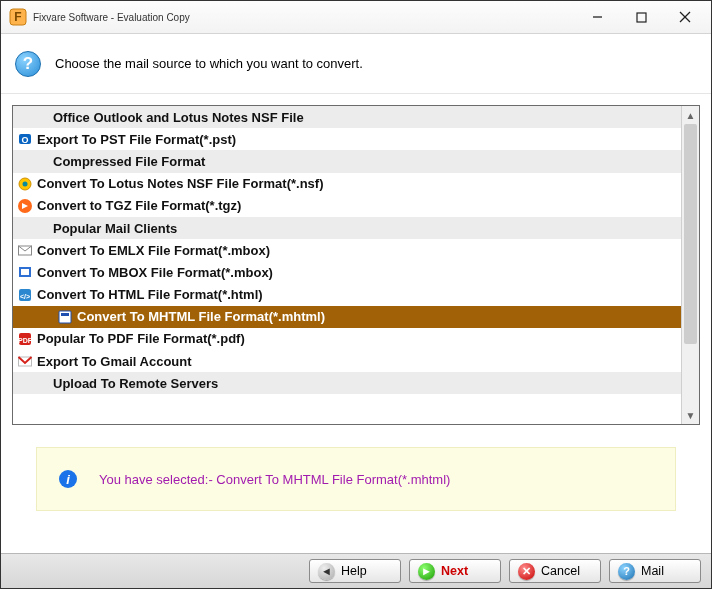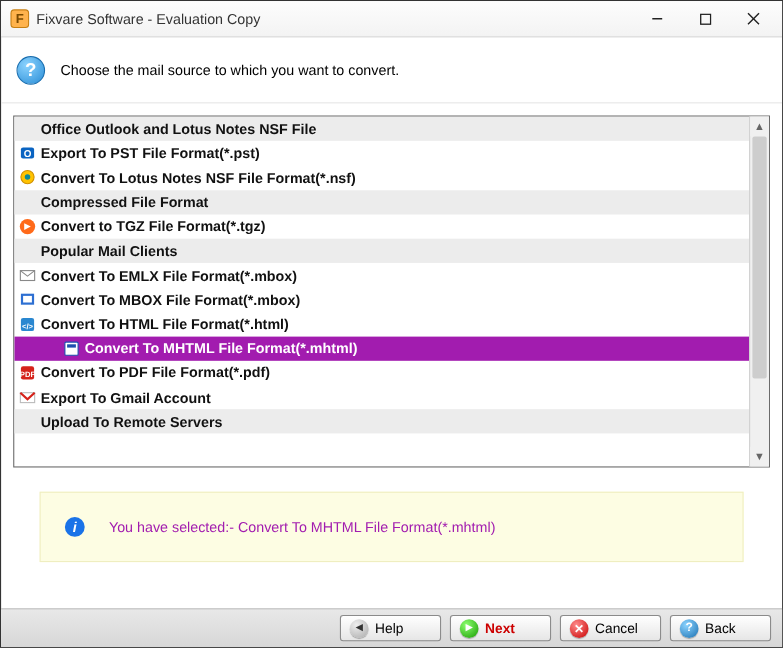--- a/index.html
+++ b/index.html
@@ -17,21 +17,21 @@
     height: 33px;
     background: linear-gradient(#fdfdfd,#f3f3f3);
     border-bottom: 1px solid #d4d4d4;
     display: flex;
     align-items: center;
     padding: 0 4px 0 8px;
   }
   .titlebar .app-icon {
     width: 18px; height: 18px; margin-right: 6px;
   }
-  .titlebar .title { flex:1; color:#333; font-size:13px; }
+  .titlebar .title { flex:1; color:#333; font-size:10px; }
   .win-btn {
     width: 44px; height: 29px;
     display:flex; align-items:center; justify-content:center;
     color:#222;
   }
   .instruction {
     height: 60px;
     display:flex; align-items:center;
     padding: 0 14px;
     border-bottom:1px solid #e5e5e5;
@@ -66,24 +66,24 @@
     white-space:nowrap;
     cursor:default;
   }
   .row .icon {
     width:16px;height:16px;margin-right:4px;
     display:flex;align-items:center;justify-content:center;
     flex-shrink:0;
   }
   .row.header {
     background:#ececec;
-    padding-left:24px;
+    padding-left:40px;
   }
   .row.selected {
-    background:#a21caf;
+    background:#a16207;
     color:#fff;
     padding-left:44px;
   }
   .scrollbar {
     width:18px;
     background:#f0f0f0;
     border-left:1px solid #cfcfcf;
     position:relative;
   }
   .scrollbar .arrow {
@@ -189,32 +189,32 @@
       </div>
       <div class="row">
         <span class="icon">
           <svg width="16" height="16">
             <rect x="2" y="3" width="12" height="10" rx="2" fill="#0a64c2"></rect>
             <text x="8" y="12" text-anchor="middle" font-size="9" fill="#fff" font-weight="bold">O</text>
           </svg>
         </span>
         <span>Export To PST File Format(*.pst)</span>
       </div>
+      <div class="row header">
+        <span>Compressed File Format</span>
+      </div>
       <div class="row">
         <span class="icon">
           <svg width="16" height="16">
             <circle cx="8" cy="8" r="6" fill="#ffc300" stroke="#d19100"></circle>
             <circle cx="8" cy="8" r="2.5" fill="#0a8a9a"></circle>
           </svg>
         </span>
         <span>Convert To Lotus Notes NSF File Format(*.nsf)</span>
       </div>
-      <div class="row header">
-        <span>Compressed File Format</span>
-      </div>
       <div class="row">
         <span class="icon">
           <svg width="16" height="16">
             <circle cx="8" cy="8" r="7" fill="#ff6a1a"></circle>
             <path d="M5 5 L11 8 L5 11 Z" fill="#fff"></path>
           </svg>
         </span>
         <span>Convert to TGZ File Format(*.tgz)</span>
       </div>
       <div class="row header">
@@ -256,21 +256,21 @@
         </span>
         <span>Convert To MHTML File Format(*.mhtml)</span>
       </div>
       <div class="row">
         <span class="icon">
           <svg width="16" height="16">
             <rect x="2" y="2" width="12" height="12" rx="2" fill="#d5221a"></rect>
             <text x="8" y="12" font-size="7" text-anchor="middle" fill="#fff" font-weight="bold">PDF</text>
           </svg>
         </span>
-        <span>Convert To PDF File Format(*.pdf)</span>
+        <span>Popular To PDF File Format(*.pdf)</span>
       </div>
       <div class="row">
         <span class="icon">
           <svg width="16" height="16">
             <rect x="1.5" y="4" width="13" height="9" fill="#fff" stroke="#bbb"></rect>
             <path d="M1.5 4 L8 10 L14.5 4" fill="none" stroke="#d5221a" stroke-width="2"></path>
           </svg>
         </span>
         <span>Export To Gmail Account</span>
       </div>
@@ -298,15 +298,15 @@
   <div class="btn next">
     <div class="circ">►</div>
     <span>Next</span>
   </div>
   <div class="btn cancel">
     <div class="circ">✕</div>
     <span>Cancel</span>
   </div>
   <div class="btn help">
     <div class="circ">?</div>
-    <span>Back</span>
+    <span>Mail</span>
   </div>
 </div>
 
 </body></html>

